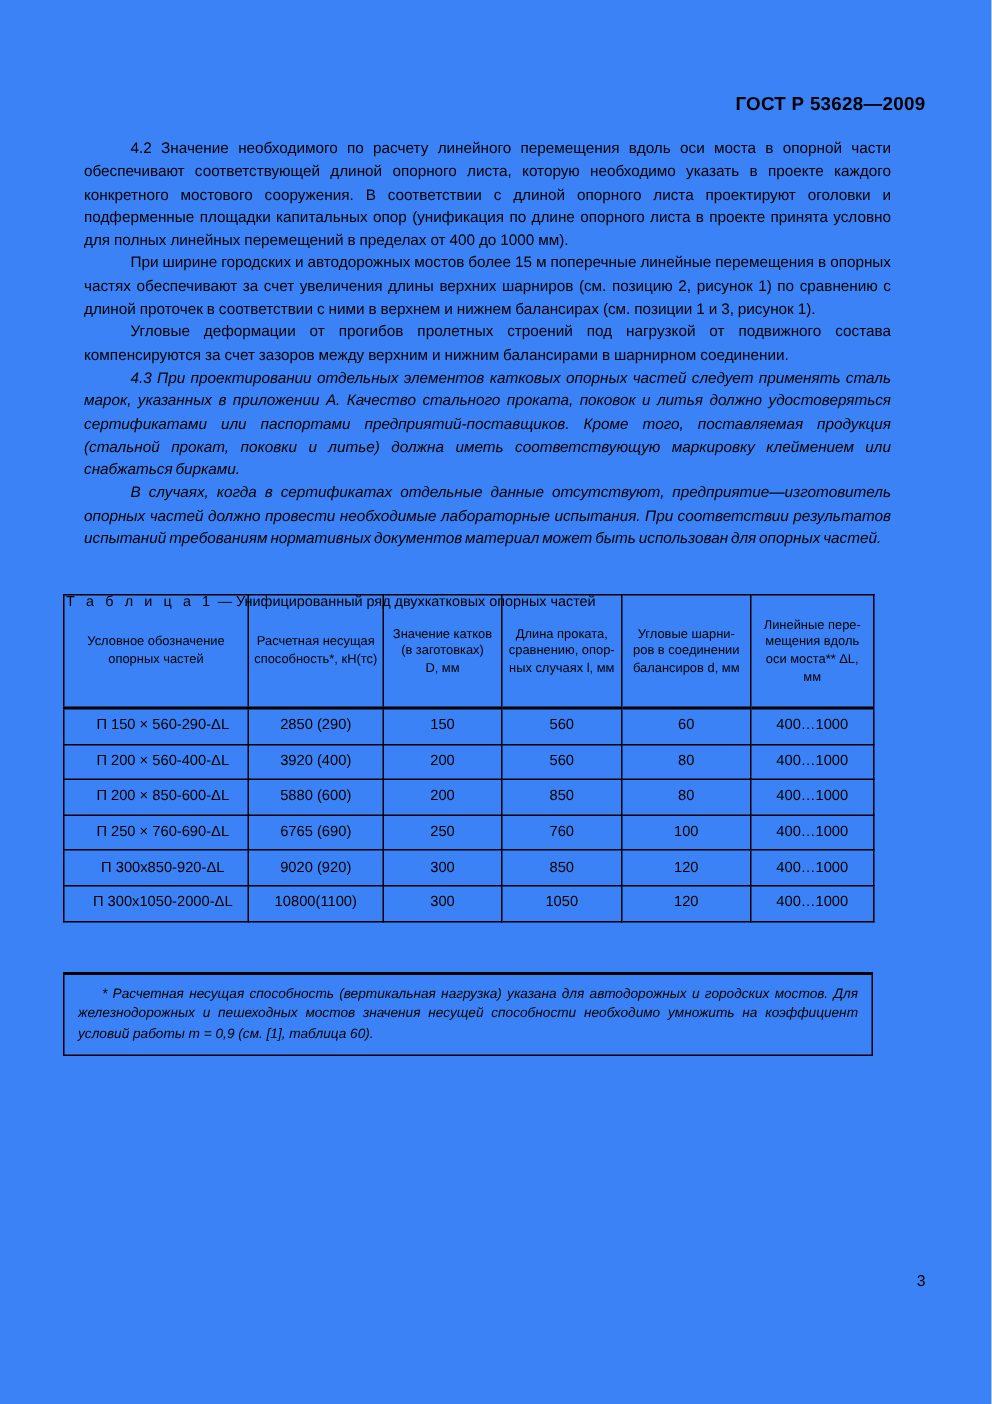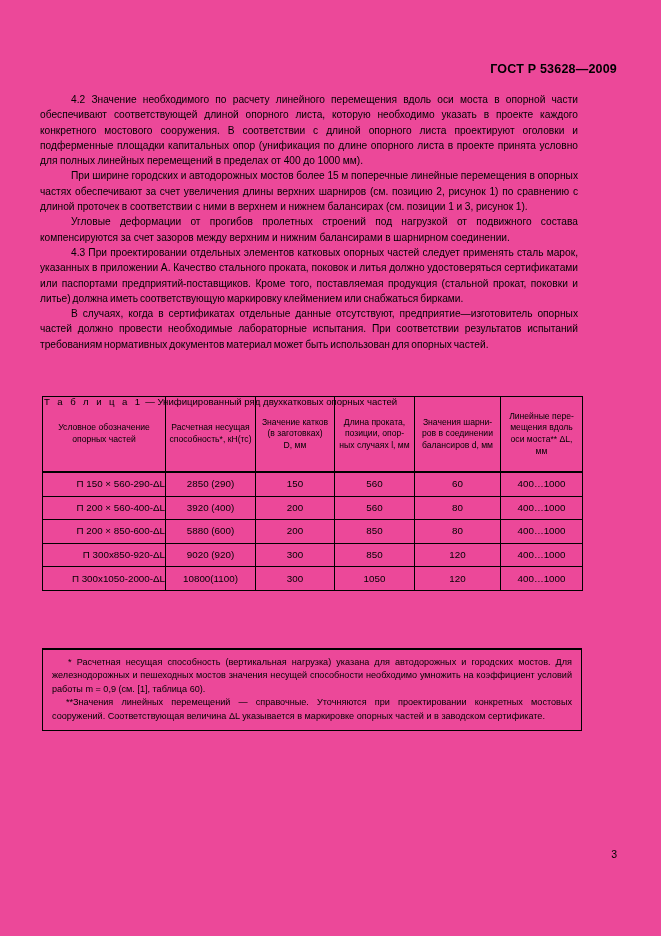--- a/index.html
+++ b/index.html
@@ -8,53 +8,54 @@
     background: #ffffff;
   }
   body {
     font-family: "Liberation Sans", sans-serif;
     color: #000000;
   }
   .page {
     position: relative;
     width: 661px;
     height: 936px;
-    background: #ec4899;
+    background: #3b82f6;
     overflow: hidden;
     box-sizing: border-box;
   }
 
   
   .doc-header {
     position: absolute;
     top: 62px;
     right: 44px;
     font-size: 12.5px;
     font-weight: bold;
     letter-spacing: 0.2px;
     white-space: nowrap;
   }
 
   
   .body-block {
     position: absolute;
-    left: 40px;
+    left: 56px;
     top: 92px;
     width: 538px;
   }
   .para {
     font-size: 10.2px;
     line-height: 15.3px;
     text-align: justify;
     margin: 0;
     text-indent: 31px;
     word-spacing: -0.2px;
   }
   .para.tight {
     word-spacing: -0.9px;
+    font-style: italic;
   }
 
   
   .table-caption {
     position: absolute;
     left: 44px;
     top: 396px;
     font-size: 9.6px;
     white-space: nowrap;
   }
@@ -87,21 +88,21 @@
   }
   .gost-table thead tr {
     border-bottom: 2px solid #000;
   }
   .gost-table tbody td {
     height: 22.6px;
     font-size: 9.8px;
     line-height: 12px;
   }
   .gost-table tbody td.desig {
-    text-align: right;
+    text-align: center;
     padding-left: 9px;
     white-space: nowrap;
   }
   .gost-table tbody tr:first-child td {
     border-top: 2px solid #000;
   }
   
   col.c1 { width: 123px; }
   col.c2 { width: 90px; }
   col.c3 { width: 79px; }
@@ -119,20 +120,21 @@
     border-top: 2px solid #000000;
     box-sizing: border-box;
     padding: 6px 9px 7px 9px;
   }
   .footnote {
     font-size: 9.1px;
     line-height: 13.4px;
     text-align: justify;
     margin: 0;
     text-indent: 16px;
+    font-style: italic;
   }
   .footnote.second {
     text-indent: 14px;
   }
 
   
   .page-number {
     position: absolute;
     right: 44px;
     top: 848px;
@@ -178,25 +180,25 @@
           <div>Расчетная несущая</div>
           <div>способность*, кН(тс)</div>
         </th>
         <th>
           <div>Значение катков</div>
           <div>(в заготовках)</div>
           <div>D, мм</div>
         </th>
         <th>
           <div>Длина проката,</div>
-          <div>позиции, опор-</div>
+          <div>сравнению, опор-</div>
           <div>ных случаях l, мм</div>
         </th>
         <th>
-          <div>Значения шарни-</div>
+          <div>Угловые шарни-</div>
           <div>ров в соединении</div>
           <div>балансиров d, мм</div>
         </th>
         <th>
           <div>Линейные пере-</div>
           <div>мещения вдоль</div>
           <div>оси моста** ΔL,</div>
           <div>мм</div>
         </th>
       </tr>
@@ -220,38 +222,45 @@
         </tr>
         <tr>
           <td class="desig">П 200 × 850-600-ΔL</td>
           <td>5880 (600)</td>
           <td>200</td>
           <td>850</td>
           <td>80</td>
           <td>400…1000</td>
         </tr>
         <tr>
+          <td class="desig">П 250 × 760-690-ΔL</td>
+          <td>6765 (690)</td>
+          <td>250</td>
+          <td>760</td>
+          <td>100</td>
+          <td>400…1000</td>
+        </tr>
+        <tr>
           <td class="desig">П 300x850-920-ΔL</td>
           <td>9020 (920)</td>
           <td>300</td>
           <td>850</td>
           <td>120</td>
           <td>400…1000</td>
         </tr>
         <tr>
           <td class="desig">П 300x1050-2000-ΔL</td>
           <td>10800(1100)</td>
           <td>300</td>
           <td>1050</td>
           <td>120</td>
           <td>400…1000</td>
         </tr>
       </tbody>
   </table>
 
   <div class="footnote-box">
     <p class="footnote">* Расчетная несущая способность (вертикальная нагрузка) указана для автодорожных и городских мостов. Для железнодорожных и пешеходных мостов значения несущей способности необходимо умножить на коэффициент условий работы m  = 0,9 (см. [1], таблица 60).</p>
-    <p class="footnote second">**Значения линейных перемещений — справочные. Уточняются при проектировании конкретных мостовых сооружений. Соответствующая величина  ΔL указывается в маркировке опорных частей и в заводском сертификате.</p>
   </div>
 
   <div class="page-number">3</div>
 
 </div>
 
 </body></html>

